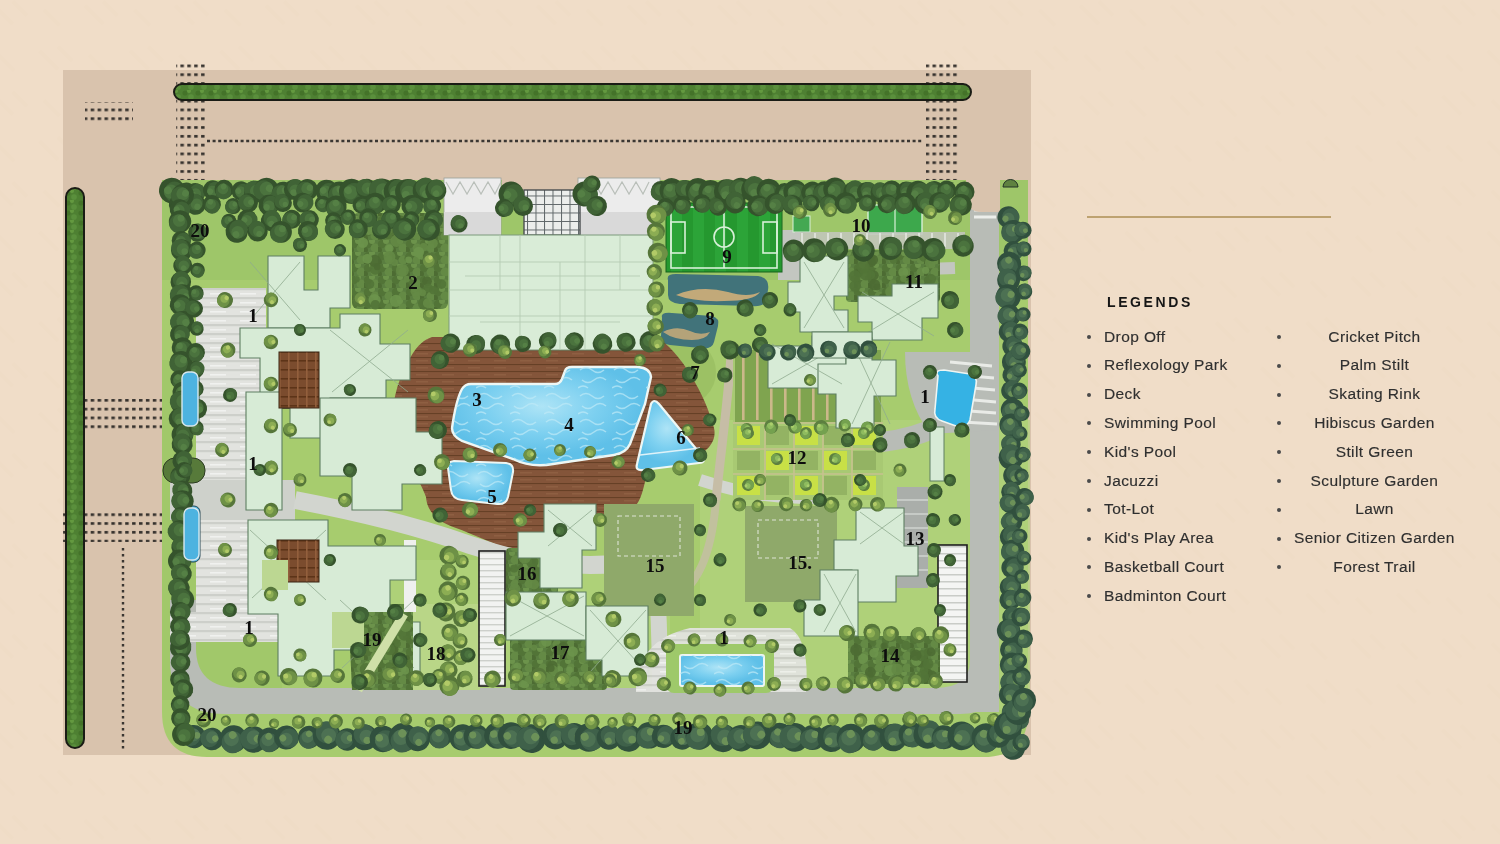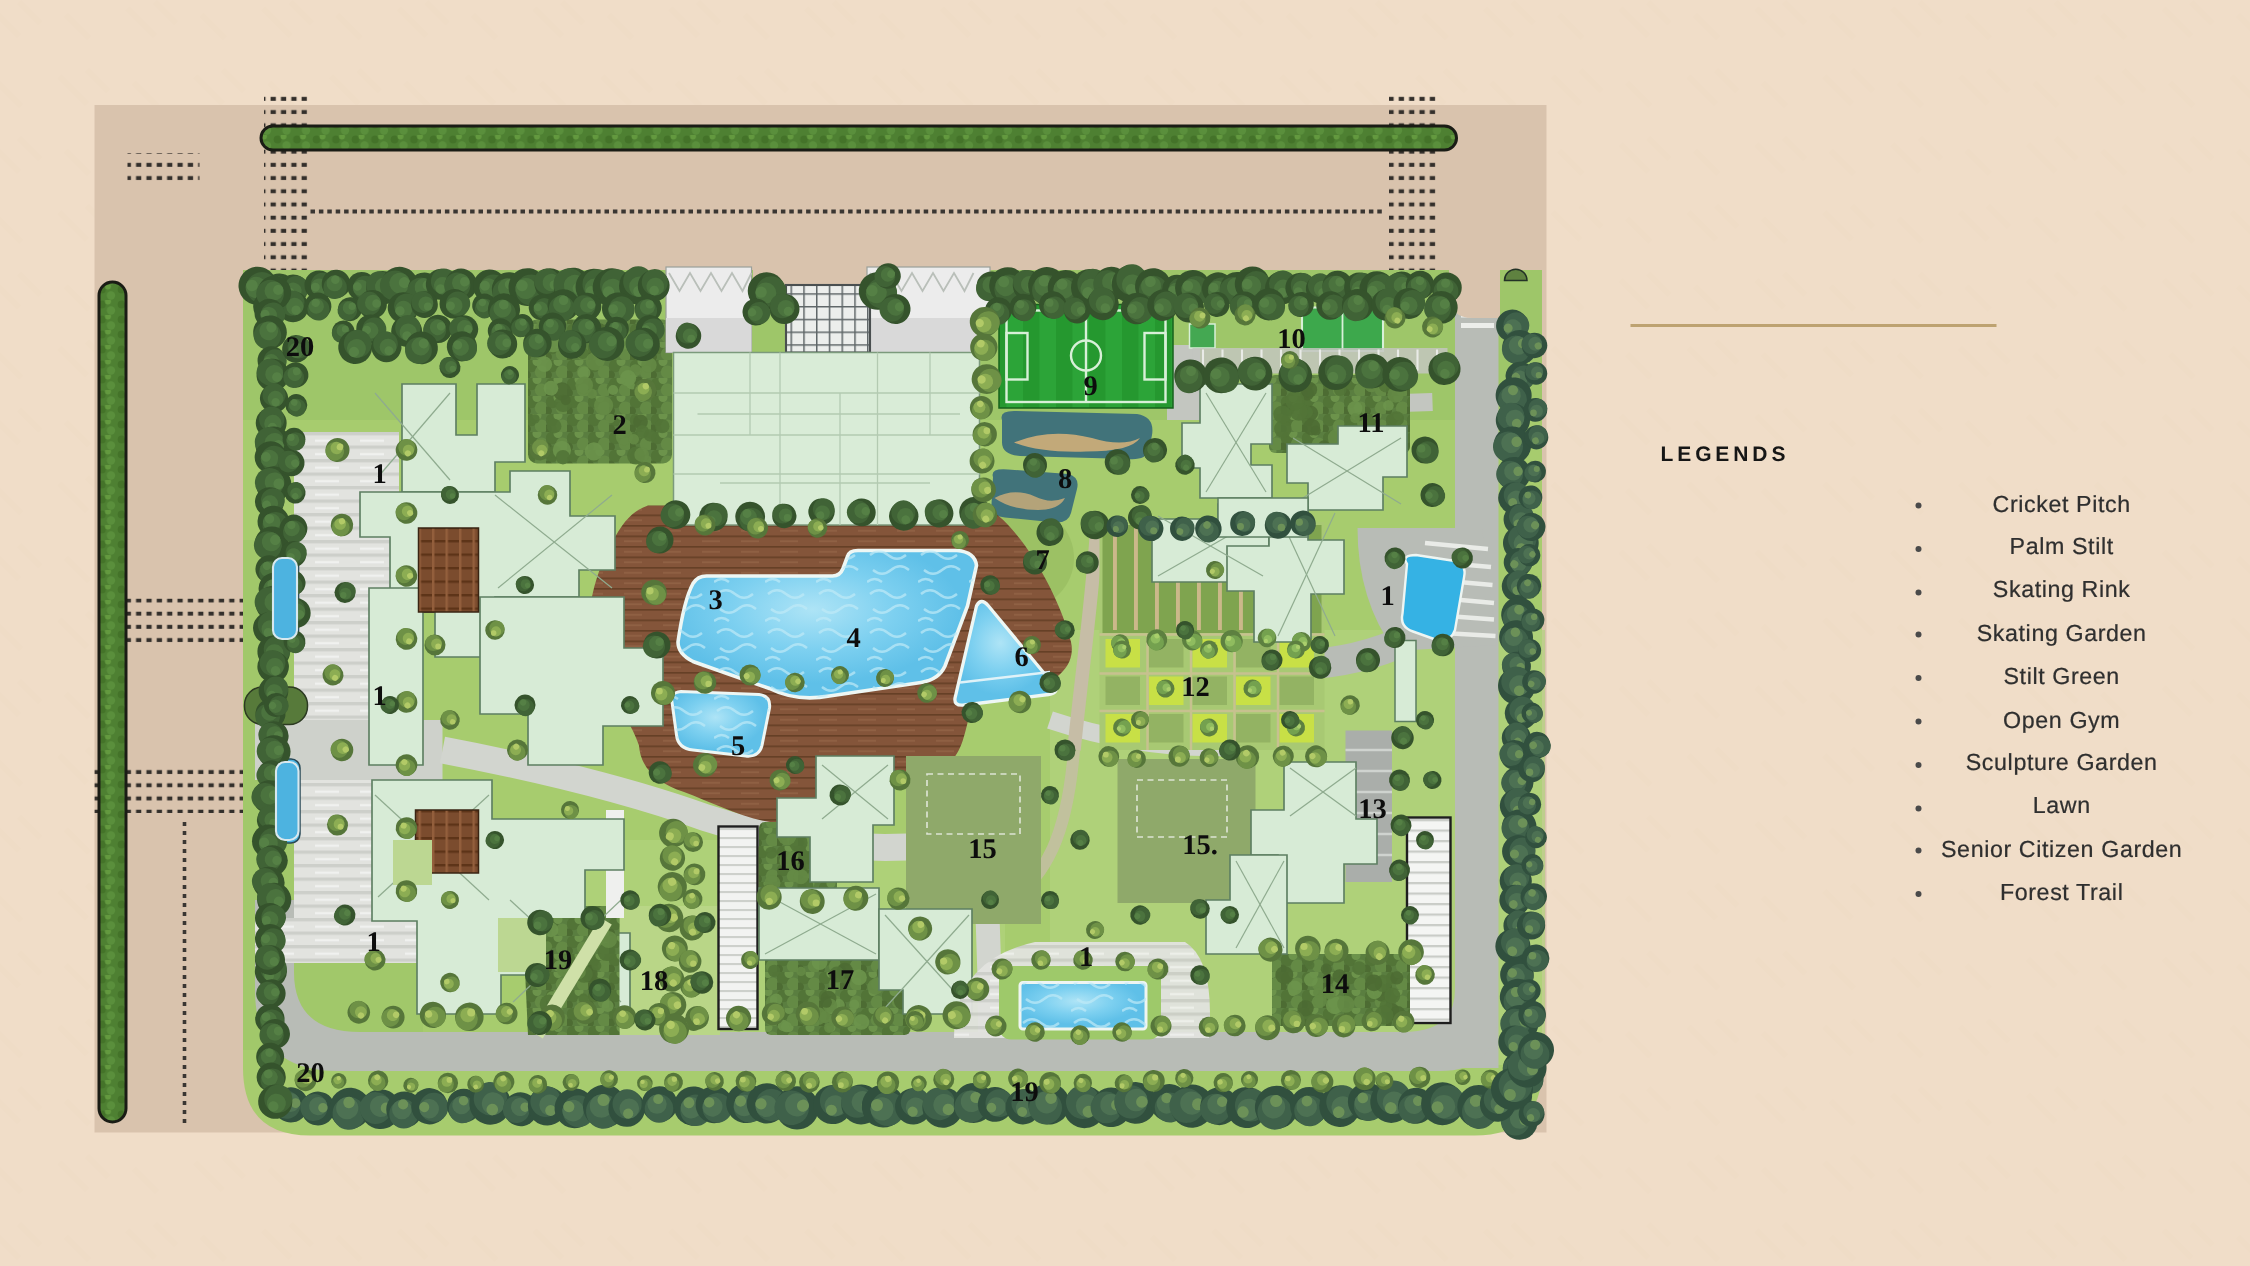--- a/index.html
+++ b/index.html
@@ -1019,24 +1019,35 @@
       <text x="436" y="660" font-family="Liberation Serif" font-weight="bold" font-size="19" fill="#0d0d0d" text-anchor="middle">18</text>
       <text x="372" y="646" font-family="Liberation Serif" font-weight="bold" font-size="19" fill="#0d0d0d" text-anchor="middle">19</text>
       <text x="683" y="734" font-family="Liberation Serif" font-weight="bold" font-size="19" fill="#0d0d0d" text-anchor="middle">19</text>
       <text x="925" y="403" font-family="Liberation Serif" font-weight="bold" font-size="19" fill="#0d0d0d" text-anchor="middle">1</text>
       <text x="724" y="644" font-family="Liberation Serif" font-weight="bold" font-size="19" fill="#0d0d0d" text-anchor="middle">1</text>
       <rect x="182" y="372" width="16" height="54" rx="6" fill="#4db3e0" stroke="#d8e8ee" stroke-width="1.4"></rect>
       <rect x="184" y="508" width="15" height="52" rx="6" fill="#4db3e0" stroke="#d8e8ee" stroke-width="1.4"></rect>
     </svg>
 <div class="rule"></div>
 <div class="lg">LEGENDS</div>
+<ul id="c1">
+      <li>Drop Off</li>
+      <li>Reflexology Park</li>
+      <li>Deck</li>
+      <li>Swimming Pool</li>
+      <li>Kid's Pool</li>
+      <li>Jacuzzi</li>
+      <li>Tot-Lot</li>
+      <li>Kid's Play Area</li>
+      <li>Basketball Court</li>
+      <li>Badminton Court</li>
+    </ul>
 <ul id="c2">
       <li>Cricket Pitch</li>
       <li>Palm Stilt</li>
       <li>Skating Rink</li>
-      <li>Skating Garden</li>
+      <li>Hibiscus Garden</li>
       <li>Stilt Green</li>
-      <li>Open Gym</li>
       <li>Sculpture Garden</li>
       <li>Lawn</li>
       <li>Senior Citizen Garden</li>
       <li>Forest Trail</li>
     </ul>
 </div>
 </body></html>

